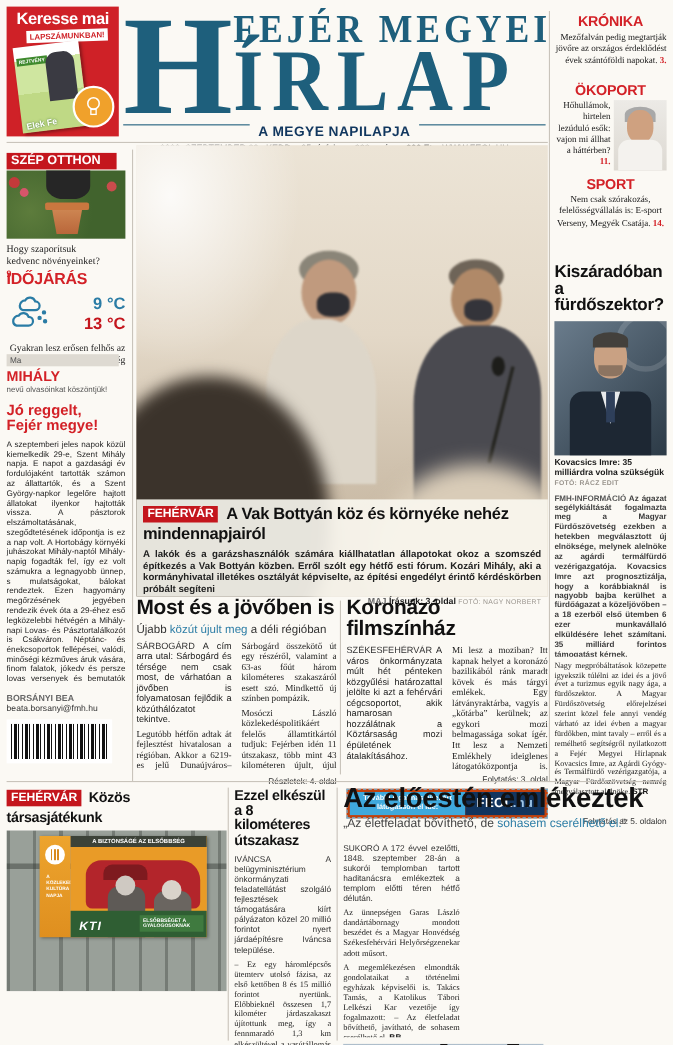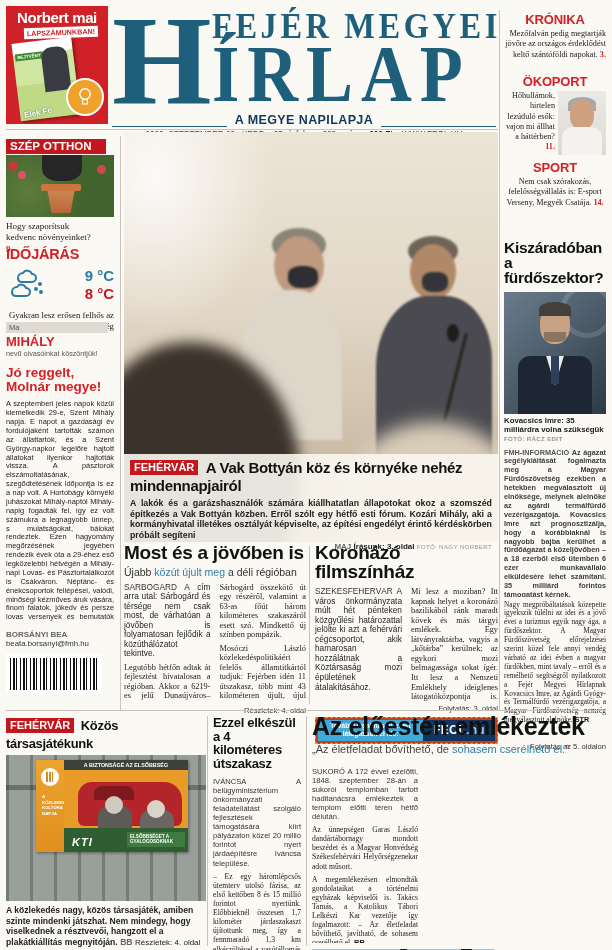--- a/index.html
+++ b/index.html
@@ -56,21 +56,21 @@
   .feolright{width:72px;background:#12355f;color:#fff;display:flex;align-items:center;justify-content:center;
     font-weight:bold;font-size:12px;letter-spacing:.2px;}
   .msteal{color:#1e5f7c;font-family:"Liberation Serif",serif;font-weight:bold;}
 </style>
 </head>
 <body>
 
 <div class="page">
 
   <div class="abs" style="left:6px;top:6px;width:102px;height:118px;background:#cf2127;padding:3px 4px;box-sizing:border-box;">
-    <div style="color:#fff;font-weight:bold;font-size:15px;letter-spacing:-.4px;text-align:center;">Norbert mai</div>
+    <div style="color:#fff;font-weight:bold;font-size:15px;letter-spacing:-.4px;text-align:center;">Keresse mai</div>
     <div style="background:#fff;color:#cf2127;font-weight:bold;font-size:7.2px;text-align:center;transform:rotate(-2deg);margin:1px 6px 0 14px;padding:1px 0;">LAPSZÁMUNKBAN!</div>
     <div class="abs" style="left:10px;top:34px;width:60px;height:78px;background:linear-gradient(180deg,#fff 0 16%,#cfe6a0 16% 55%,#bfd985 55% 100%);transform:rotate(-7deg);box-shadow:2px 2px 3px rgba(0,0,0,.35);padding:2px;box-sizing:border-box;">
       <div style="background:#3f8a2e;color:#fff;font-size:4.5px;font-weight:bold;display:inline-block;padding:1px 2px;">REJTVÉNY</div>
       <div class="abs" style="right:6px;top:8px;width:26px;height:44px;background:#3a3a42;border-radius:10px 10px 0 0;"></div>
       <div class="abs" style="left:4px;bottom:2px;color:#fff;font-weight:bold;font-size:8px;text-shadow:0 0 2px #39702c;transform:rotate(-4deg);">Elek Fe</div>
     </div>
     <div class="abs" style="right:4px;bottom:8px;width:34px;height:34px;border-radius:50%;background:#f0a12b;border:2px solid #fff;display:flex;align-items:center;justify-content:center;">
       <svg width="18" height="20" viewBox="0 0 18 20">
           <circle cx="9" cy="7" r="5.2" fill="none" stroke="#fff" stroke-width="1.4"></circle>
           <rect x="6.6" y="12.5" width="4.8" height="4.5" fill="none" stroke="#fff" stroke-width="1.2"></rect>
@@ -79,36 +79,36 @@
   </div>
 
   <div class="abs" style="left:112px;top:12px;width:384px;">
     <div style="display:flex;align-items:flex-start;">
       <div class="msteal" style="font-size:128px;line-height:.76;letter-spacing:-2px;">H</div>
       <div style="margin-left:2px;">
         <div class="msteal" style="font-size:36px;line-height:.82;letter-spacing:4px;transform:scaleX(.9);transform-origin:left;white-space:nowrap;">FEJÉR MEGYEI</div>
         <div class="msteal" style="font-size:80px;line-height:.8;letter-spacing:9px;transform:scaleX(.88);transform-origin:left;white-space:nowrap;">ÍRLAP</div>
       </div>
     </div>
-    <div style="display:flex;align-items:flex-end;gap:8px;margin-top:4px;">
+    <div style="display:flex;align-items:flex-start;gap:8px;margin-top:4px;">
       <div style="flex:1;height:1px;background:#1e5f7c;"></div>
       <div style="color:#11375f;font-weight:bold;font-size:12.5px;letter-spacing:.4px;">A MEGYE NAPILAPJA</div>
       <div style="flex:1;height:1px;background:#1e5f7c;"></div>
     </div>
     <div style="text-align:center;font-size:8.2px;color:#3c3c3c;margin-top:3px;">
       <span>2020. SZEPTEMBER 29., KEDD – 65. évfolyam 228. szám – </span><span style="font-weight:bold;color:#111;">200 Ft</span><span> – WWW.FEOL.HU</span>
     </div>
   </div>
 
   <div class="abs vline" style="left:499px;top:10px;height:700px;"></div>
 
   <div class="abs" style="left:504px;top:12px;width:102px;">
     <div class="sechead" style="font-size:13px;">KRÓNIKA</div>
     <div class="serif just" style="font-size:8.2px;line-height:1.25;margin-top:2px;text-align:right;">
-      <span>Mezőfalván pedig megtartják jövőre az országos érdeklődést keltő szántóföldi napokat. </span><span class="red sig">3.</span>
+      <span>Mezőfalván pedig megtartják jövőre az országos érdeklődést évek szántóföldi napokat. </span><span class="red sig">3.</span>
     </div>
   </div>
 
   <div class="abs" style="left:504px;top:74px;width:102px;">
     <div class="sechead" style="font-size:13px;">ÖKOPORT</div>
     <div style="display:flex;gap:3px;margin-top:2px;">
       <div class="serif" style="flex:1;font-size:8.2px;line-height:1.25;text-align:right;">
         <span>Hőhullámok, hirtelen lezúduló esők: vajon mi állhat a háttérben? </span><br>
         <span class="red sig">11.</span>
       </div>
@@ -176,36 +176,36 @@
         <svg width="42" height="42" viewBox="0 0 42 42" fill="none" stroke="#2a7ca5" stroke-width="2">
           <path d="M12 16 a5 5 0 0 1 5-5 a5 5 0 0 1 9 1 a4 4 0 0 1 0 8 h-11 a4 4 0 0 1 -3-4z"></path>
           <path d="M6 30 a5 5 0 0 1 5-5 a5 5 0 0 1 9 1 a4 4 0 0 1 0 8 h-11 a4 4 0 0 1 -3-4z"></path>
           <circle cx="34" cy="22" r="1" fill="#2a7ca5"></circle>
             <circle cx="30" cy="27" r="1" fill="#2a7ca5"></circle>
             <circle cx="35" cy="30" r="1" fill="#2a7ca5"></circle>
         </svg>
       </span>
       <div style="flex:1;text-align:right;">
         <div style="color:#2a7ca5;font-weight:bold;font-size:15px;line-height:1.2;">9 °C</div>
-        <div style="color:#c4161d;font-weight:bold;font-size:15px;line-height:1.2;">8 °C</div>
+        <div style="color:#c4161d;font-weight:bold;font-size:15px;line-height:1.2;">13 °C</div>
       </div>
     </div>
     <div class="serif" style="font-size:8.8px;line-height:1.25;text-align:right;margin-top:2px;">Gyakran lesz erősen felhős az ég</div>
   </div>
 
   <div class="abs" style="left:6px;top:322px;width:108px;">
     <div style="background:#dedad2;color:#555;font-size:7.5px;padding:1px 3px;width:102px;box-sizing:border-box;">Ma</div>
     <div class="red" style="font-weight:bold;font-size:13px;margin-top:1px;">MIHÁLY</div>
     <div style="font-size:7.2px;color:#555;">nevű olvasóinkat köszöntjük!</div>
   </div>
 
   <div class="abs" style="left:6px;top:366px;width:108px;">
     <div class="red" style="font-weight:bold;font-size:13.5px;line-height:1.05;">
       <div>Jó reggelt,</div>
-      <div>Molnár megye!</div>
+      <div>Fejér megye!</div>
     </div>
     <div class="just ovh" style="font-size:7.4px;line-height:1.2;margin-top:6px;height:222px;color:#222;">A szeptemberi jeles napok közül kiemelkedik 29-e, Szent Mihály napja. E napot a gazdasági év fordulójaként tartották számon az állattartók, és a Szent György-napkor legelőre hajtott állatokat ilyenkor hajtották vissza. A pásztorok elszámoltatásának, szegődtetésének időpontja is ez a nap volt. A Hortobágy környéki juhászokat Mihály-naptól Mihály-napig fogadták fel, így ez volt számukra a legnagyobb ünnep, s mulatságokat, bálokat rendeztek. Ezen hagyomány megőrzésének jegyében rendezik évek óta a 29-éhez eső legközelebbi hétvégén a Mihály-napi Lovas- és Pásztortalálkozót is Csákváron. Néptánc- és énekcsoportok fellépései, valódi, minőségi kézműves áruk vására, finom falatok, jókedv és persze lovas versenyek és bemutatók minden menynyiségben. Az idén sajnos ez (is) elmarad.</div>
     <div style="font-weight:bold;color:#666;font-size:8px;margin-top:8px;">BORSÁNYI BEA</div>
     <div style="font-size:7.8px;color:#333;">beata.borsanyi@fmh.hu</div>
     <div class="barcode" style="width:96px;height:40px;margin-top:6px;box-sizing:border-box;"></div>
   </div>
 
   <div class="abs ph mainphoto" style="left:124px;top:132px;width:374px;height:410px;">
     <div class="mp-light"></div>
     <div class="blur1" style="position:absolute;inset:0;">
@@ -297,29 +297,24 @@
           <div class="abs" style="left:34px;top:46px;width:34px;height:62px;background:#5e5a56;border-radius:10px 10px 0 0;"></div>
           <div class="abs" style="left:41px;top:36px;width:18px;height:18px;background:#cfc9c2;border-radius:50%;"></div>
           <div class="abs" style="left:76px;top:50px;width:34px;height:58px;background:#6a6560;border-radius:10px 10px 0 0;"></div>
           <div class="abs" style="left:83px;top:40px;width:18px;height:18px;background:#d9d3ca;border-radius:50%;"></div>
           <div class="abs" style="left:0;bottom:0;width:100%;height:24px;background:#2f5e33;"></div>
           <div class="abs" style="right:3px;bottom:5px;background:#3f7a3f;color:#fff;font-weight:bold;font-size:4.6px;padding:2px 3px;width:52px;line-height:1.25;">ELSŐBBSÉGET A GYALOGOSOKNAK</div>
           <div class="abs" style="left:8px;bottom:4px;color:#fff;font-weight:bold;font-style:italic;font-size:11px;letter-spacing:1px;">KTI</div>
         </div>
       </div>
     </div>
-    <div style="font-weight:bold;font-size:8.6px;line-height:1.25;margin-top:4px;color:#222;">
-      <span>A közlekedés nagy, közös társasjáték, amiben szinte mindenki játszhat. Nem mindegy, hogy viselkednek a résztvevői, hangzott el a plakátkiállítás megnyitóján. </span><span class="sig" style="color:#666;">BB</span>
-      <span style="font-weight:normal;font-size:8px;">Részletek: 4. oldal</span>
-      
-    </div>
   </div>
 
   <div class="abs" style="left:213px;top:716px;width:88px;">
-    <div class="hl" style="font-size:13px;line-height:1.05;">Ezzel elkészül a 4 kilométeres útszakasz</div>
+    <div class="hl" style="font-size:13px;line-height:1.05;">Ezzel elkészül a 8 kilométeres útszakasz</div>
     <div class="ovh" style="margin-top:6px;height:176px;">
       <p class="just" style="font-size:7.6px;line-height:1.2;color:#333;">
         <span class="tag">IVÁNCSA </span><span>A belügyminisztérium önkormányzati feladatellátást szolgáló fejlesztések támogatására kiírt pályázaton közel 20 millió forintot nyert járdaépítésre Iváncsa települése.</span></p>
       <p class="serif just" style="font-size:7.6px;line-height:1.2;">
         <span>– Ez egy háromlépcsős ütemterv utolsó fázisa, az első kettőben 8 és 15 millió forintot nyertünk. Előbbieknél összesen 1,7 kilométer járdaszakaszt újítottunk meg, így a fennmaradó 1,3 km elkészültével a vasútállomás és a városközpont közötti 3 km-es szakasz teljesen megújul, biztonságosabbá téve a gyalogosok közlekedését – nyilatkozta Molnár Tibor polgármester. </span></p>
     </div>
   </div>
 
   <div class="abs" style="left:312px;top:714px;width:294px;">
     <div class="hl" style="font-size:25px;">Az előestén emlékeztek</div>

